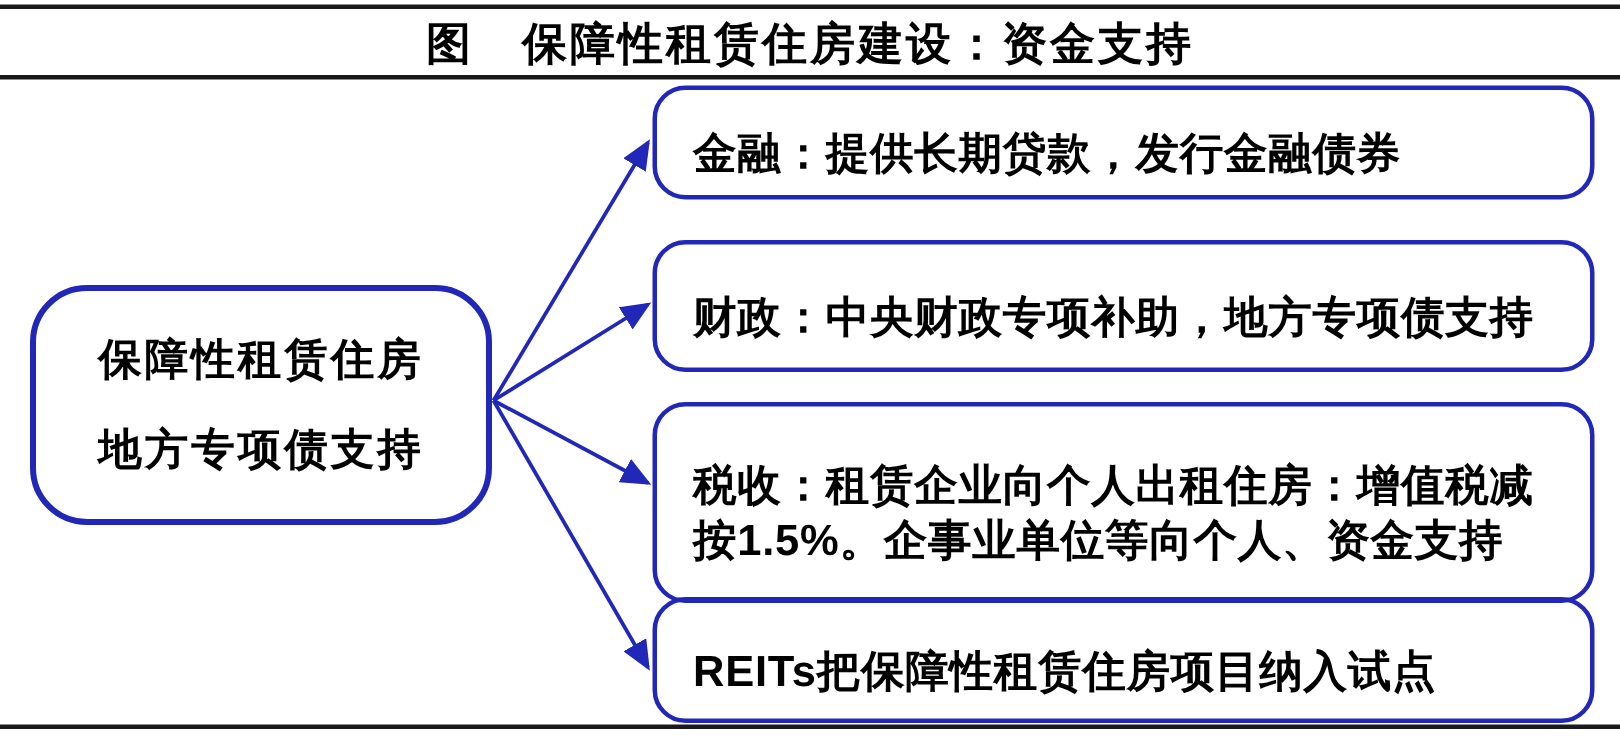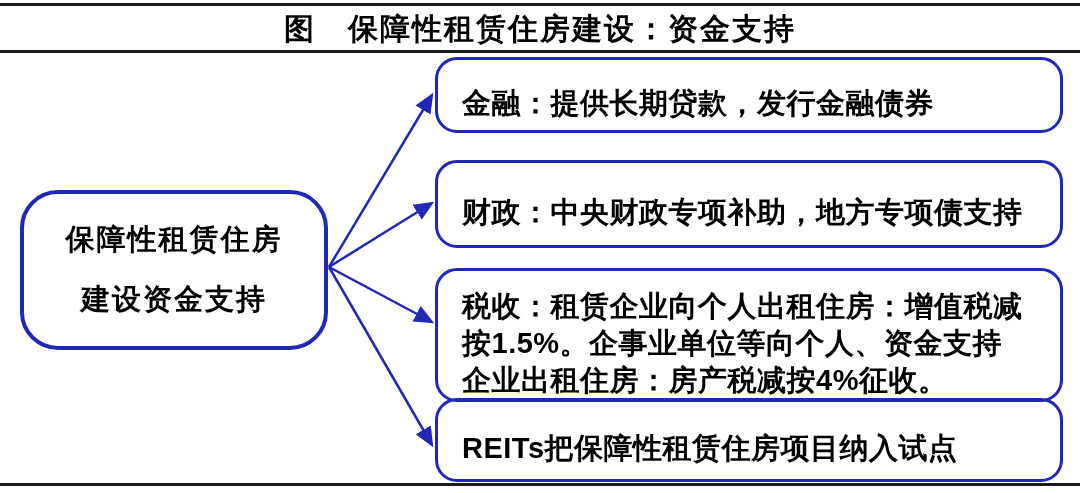--- a/index.html
+++ b/index.html
@@ -100,21 +100,21 @@
 <div class="canvas">
 
   <div class="rule rule-top"></div>
 
   <div class="fig-title">图　保障性租赁住房建设：资金支持</div>
 
   <div class="rule rule-mid"></div>
 
   <div class="root-box">
     <span>保障性租赁住房</span>
-    <span>建设资金支持</span>
+    <span>地方专项债支持</span>
   </div>
 
   <svg class="arrows" viewBox="0 0 1080 493" xmlns="http://www.w3.org/2000/svg">
     <defs>
       <marker id="arrowhead" markerWidth="8" markerHeight="7" refX="7" refY="3.5" orient="auto">
         <path d="M0,0 L8,3.5 L0,7 Z" style="fill: var(--blue, #2128b8);"></path>
       </marker>
     </defs>
     <line x1="329" y1="267" x2="432" y2="95" style="stroke: var(--blue, #2128b8); stroke-width: 2.5;" marker-end="url(#arrowhead)"></line>
     <line x1="329" y1="267" x2="432" y2="203" style="stroke: var(--blue, #2128b8); stroke-width: 2.5;" marker-end="url(#arrowhead)"></line>
@@ -128,21 +128,20 @@
   </div>
 
   <div class="branch branch-fiscal">
     <span class="line">财政：中央财政专项补助，地方专项债支持</span>
 
   </div>
 
   <div class="branch branch-tax">
     <span class="line">税收：租赁企业向个人出租住房：增值税减</span>
     <span class="line">按1.5%。企事业单位等向个人、资金支持</span>
-    <span class="line">企业出租住房：房产税减按4%征收。</span>
   </div>
 
   <div class="branch branch-reits">
     <span class="line">REITs把保障性租赁住房项目纳入试点</span>
 
   </div>
 
 
   <div class="rule rule-bottom"></div>
 

